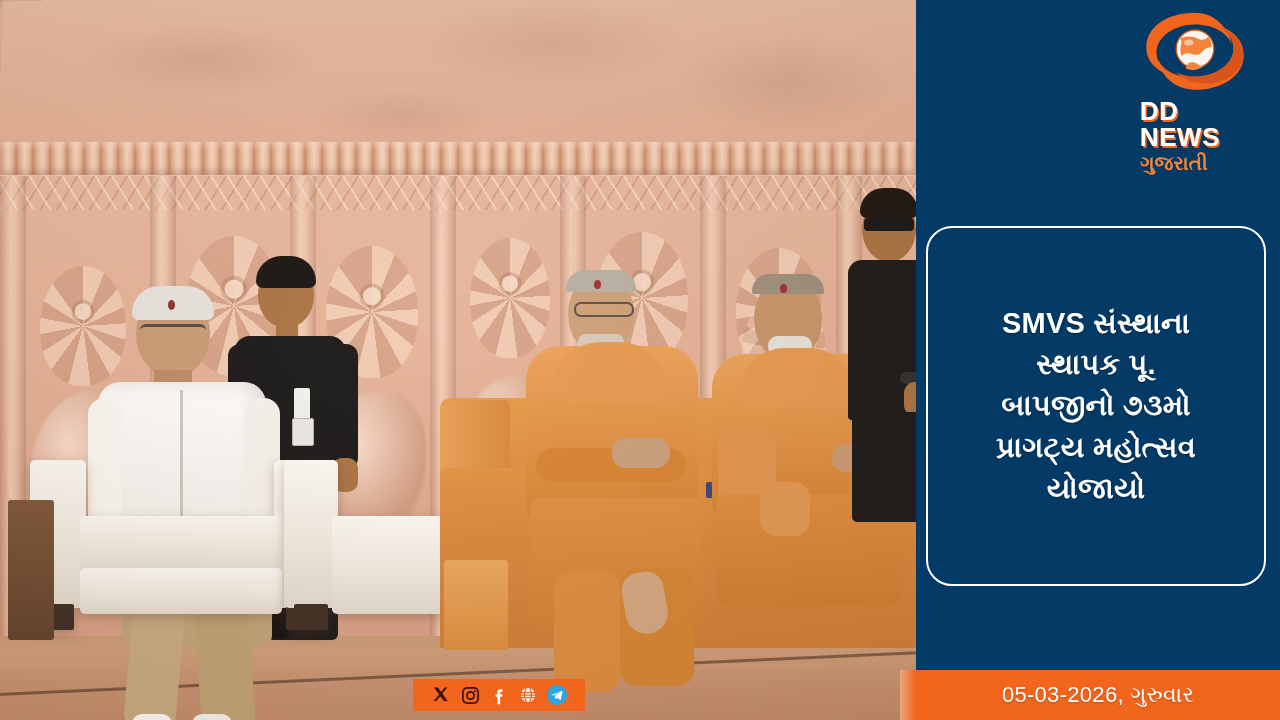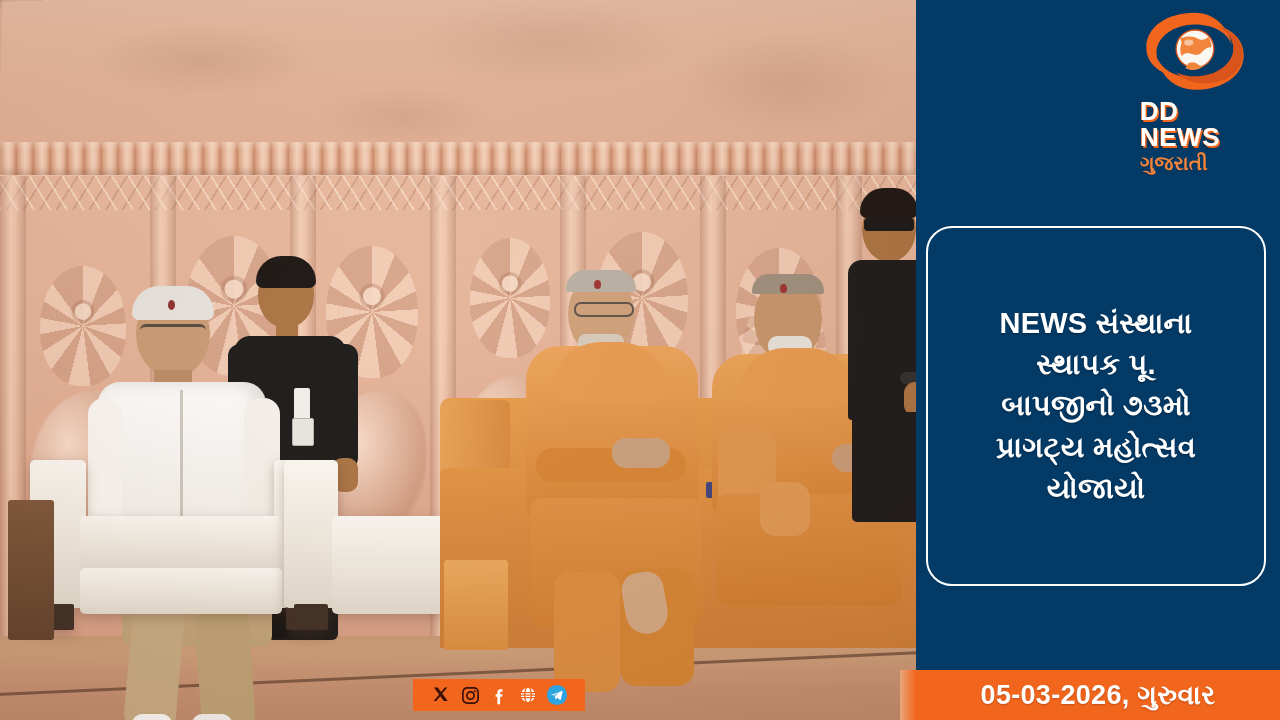--- a/index.html
+++ b/index.html
@@ -165,21 +165,21 @@
     text-align:center;letter-spacing:.2px;
     text-shadow:0 1px 2px rgba(0,0,0,.35);
     white-space:pre-line;
   }
 
   #date-bar{
     position:absolute;left:916px;top:670px;width:364px;height:50px;
     background:#F2651C;display:flex;align-items:center;justify-content:center;
   }
   #date-text{
-    color:#ffffff;font-weight:bold;font-size:27px;letter-spacing:.3px;
+    color:#ffffff;font-weight:normal;font-size:22px;letter-spacing:.3px;
     text-shadow:0 1px 2px rgba(0,0,0,.22);
   }
   
   #date-sliver{
     position:absolute;left:900px;top:670px;width:16px;height:50px;
     background:linear-gradient(90deg,#e9a77d,#F2651C);
   }
 </style>
 </head>
 <body>
@@ -378,21 +378,21 @@
         <circle cx="70" cy="52" r="24" fill="none" stroke="#D8541A" stroke-width="1.6"></circle>
         <path d="M54 38c6-3 14-2 20 1 5 3 9 1 13-2 3 4 4 9 4 13-5-1-9 2-12 6-4 5-10 4-15 2-4-2-8 0-11 3-2-4-2-9-1-13 2-5 0-8-2-10 1-1 2-1 4 0z" fill="#F2843C"></path>
         <path d="M62 70c4-2 9-1 12 2 2 2 5 2 8 1-4 4-9 6-15 6-3 0-6-1-9-2 1-3 2-5 4-7z" fill="#F2843C"></path>
         <ellipse cx="62" cy="44" rx="6" ry="4" fill="#FAF6F0" opacity=".55"></ellipse>
       </svg>
       <div id="dd-news-text">DD NEWS</div>
       <div id="dd-lang-text">ગુજરાતી</div>
     </div>
 
     <div id="headline-box">
-      <div id="headline-text">NEWS સંસ્થાના
+      <div id="headline-text">SMVS સંસ્થાના
 સ્થાપક પૂ.
 બાપજીનો ૭૩મો
 પ્રાગટ્ય મહોત્સવ
 યોજાયો</div>
     </div>
   </div>
 
   <div id="date-sliver"></div>
   <div id="date-bar">
     <span id="date-text">05-03-2026, ગુરુવાર</span>

